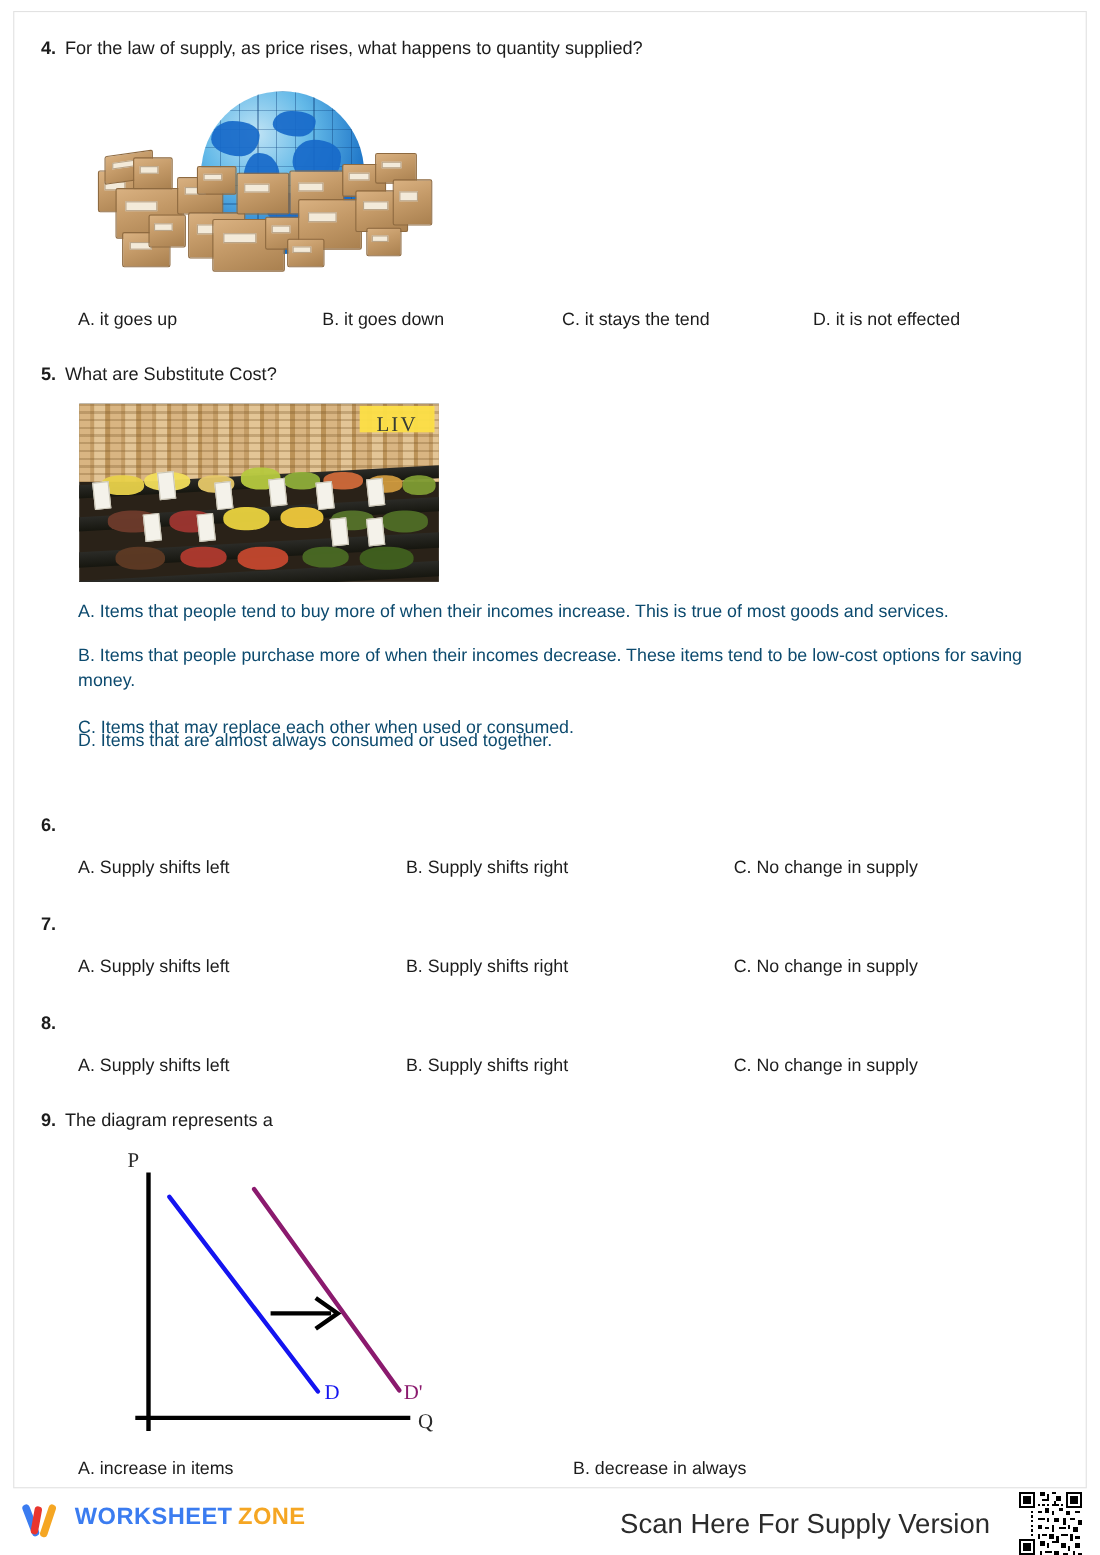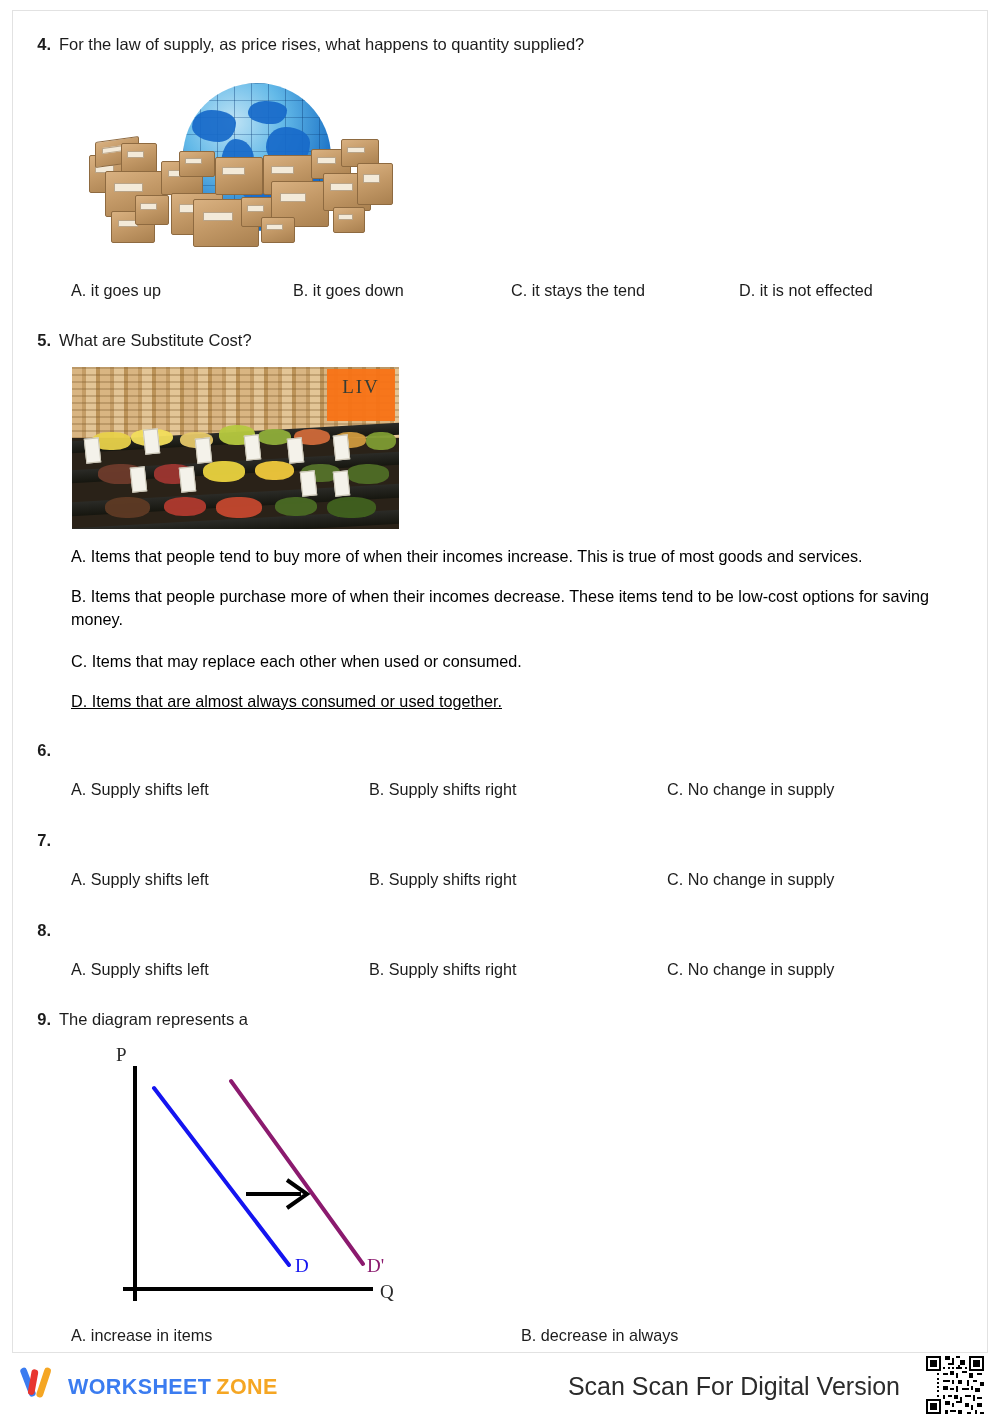--- a/index.html
+++ b/index.html
@@ -57,21 +57,21 @@
     font-size: 16.2px;
     color: #1c1c1c;
     line-height: 1.4;
   }
   .opt { white-space: nowrap; }
 
   .optblock {
     position: absolute;
     font-size: 16.2px;
     line-height: 1.45;
-    color: #000000;
+    color: #0c4a6e;
   }
 
   
   .img-globe {
     position: absolute;
     left: 62px; top: 66px;
     width: 330px; height: 188px;
     overflow: hidden;
     background: #ffffff;
   }
@@ -132,22 +132,22 @@
   }
   .mk-baskets::after {
     content: "";
     position: absolute; inset: 0;
     background: repeating-linear-gradient(to bottom,
       rgba(120,86,40,.30) 0 2px, transparent 2px 7px);
   }
   .mk-sign {
     position: absolute;
     right: 4px; top: 2px;
-    width: 68px; height: 52px;
-    background: #f97316;
+    width: 68px; height: 24px;
+    background: #fde047;
     color: #2e3630;
     font-family: "Liberation Serif", serif;
     font-size: 19px;
     letter-spacing: 2px;
     text-align: center;
     line-height: 36px;
     opacity: .95;
   }
   .mk-shelf {
     position: absolute;
@@ -178,21 +178,21 @@
   
   .footer {
     position: absolute;
     left: 12px; top: 1358px;
     width: 976px; height: 56px;
   }
   .logo-wrap {
     position: absolute;
     left: 8px; top: 8px;
     display: flex;
-    align-items: flex-end;
+    align-items: flex-start;
     gap: 10px;
   }
   .logo-mark { width: 38px; height: 34px; }
   .logo-text {
     font-size: 21.5px;
     font-weight: bold;
     letter-spacing: .4px;
   }
   .logo-text .w { color: #3b7cf0; }
   .logo-text .z { color: #f5a623; font-weight: 600; }
@@ -304,21 +304,21 @@
       <div class="mk-tag" style="left:80%; top:42%;"></div>
       <div class="mk-tag" style="left:18%; top:62%;"></div>
       <div class="mk-tag" style="left:33%; top:62%;"></div>
       <div class="mk-tag" style="left:70%; top:64%;"></div>
       <div class="mk-tag" style="left:80%; top:64%;"></div>
     </div>
 
     <div class="optblock" style="left:58px; top:534px; width:900px;">A. Items that people tend to buy more of when their incomes increase. This is true of most goods and services.</div>
     <div class="optblock" style="left:58px; top:574px; width:884px;">B. Items that people purchase more of when their incomes decrease. These items tend to be low-cost options for saving money.</div>
     <div class="optblock" style="left:58px; top:639px; width:900px;">C. Items that may replace each other when used or consumed.</div>
-    <div class="optblock" style="left:58px; top:679px; width:900px;text-decoration:underline;">D. Items that are almost always consumed or used together.</div>
+    <div class="optblock" style="left:58px; top:651px; width:900px;">D. Items that are almost always consumed or used together.</div>
 
     <div class="qrow" style="left:20px; top:728px; width:930px;">
       <span class="qnum">6.</span>
     </div>
     <div class="opts" style="left:58px; top:767px; width:890px;">
       <span class="opt" style="width:298px;">A. Supply shifts left</span>
       <span class="opt" style="width:298px;">B. Supply shifts right</span>
       <span class="opt">C. No change in supply</span>
     </div>
 
@@ -380,21 +380,21 @@
     <svg class="logo-mark" viewBox="0 0 44 40">
       <path d="M4 6 L14 32" stroke="#3b7cf0" stroke-width="8" stroke-linecap="round" fill="none"></path>
       <path d="M17 8 L13 30" stroke="#e8352e" stroke-width="8" stroke-linecap="round" fill="none"></path>
       <path d="M32 6 L23 33" stroke="#f5a623" stroke-width="8" stroke-linecap="round" fill="none"></path>
     </svg>
     <span class="logo-text">
       <span class="w">WORKSHEET</span><span style="display:inline-block;width:5px;"></span><span class="z">ZONE</span>
     </span>
   </div>
 
-  <div class="scan-text">Scan Scan For Digital Version</div>
+  <div class="scan-text">Scan Here For Supply Version</div>
 
   <svg class="qr" viewBox="0 0 29 29" shape-rendering="crispEdges">
     <rect width="29" height="29" fill="#fff"></rect>
     <g fill="#000">
 
       <rect x="1" y="1" width="7" height="1"></rect>
         <rect x="1" y="7" width="7" height="1"></rect>
       <rect x="1" y="1" width="1" height="7"></rect>
         <rect x="7" y="1" width="1" height="7"></rect>
       <rect x="3" y="3" width="3" height="3"></rect>

